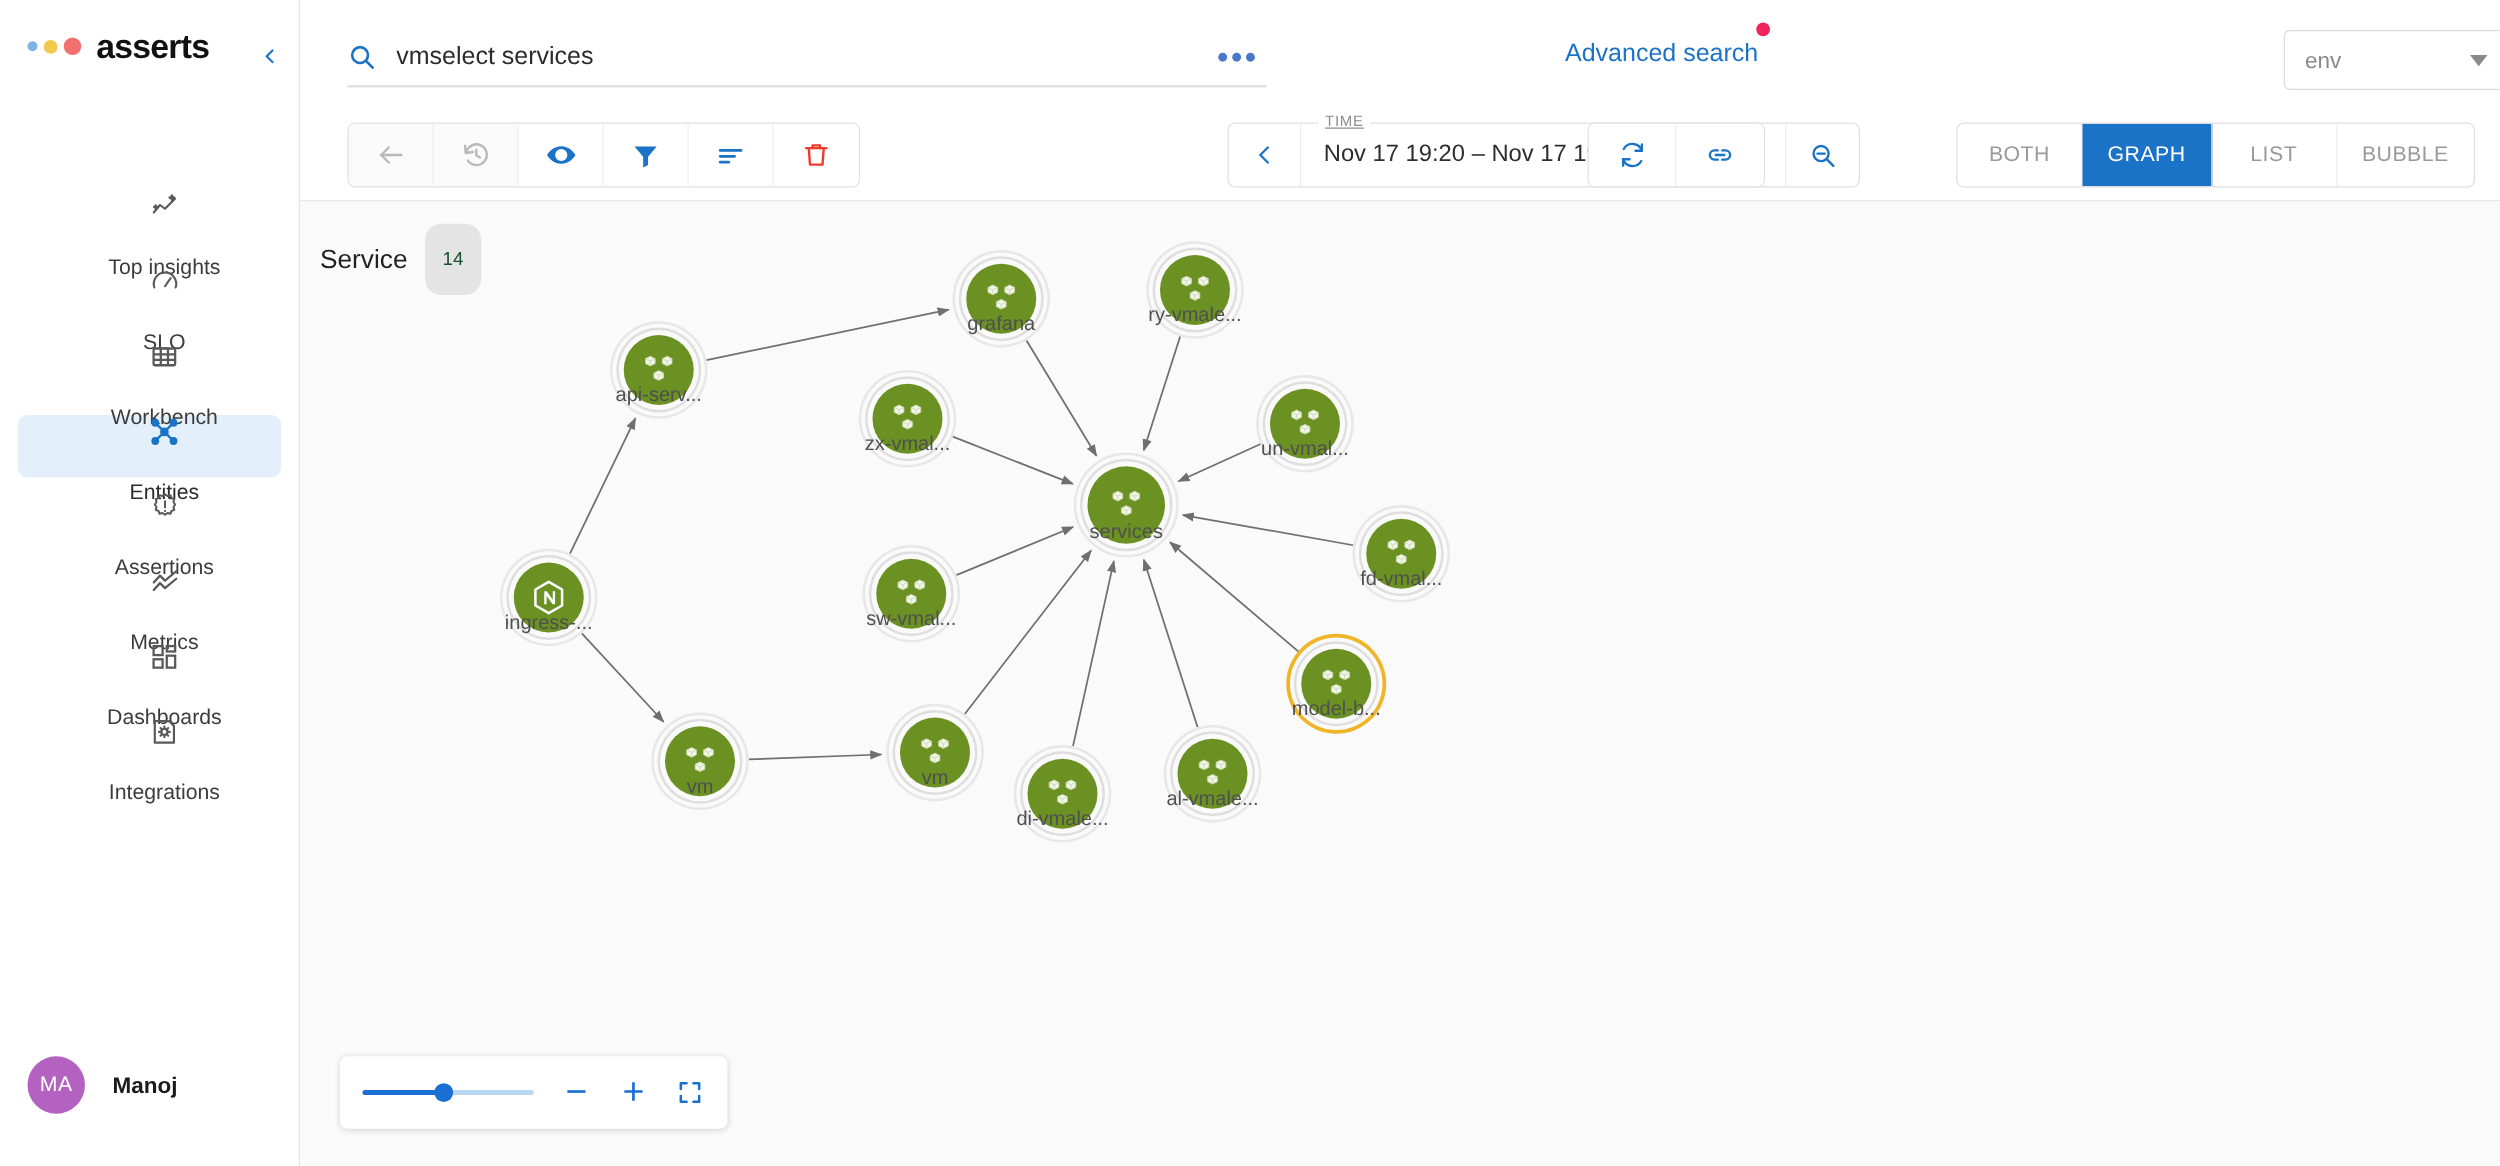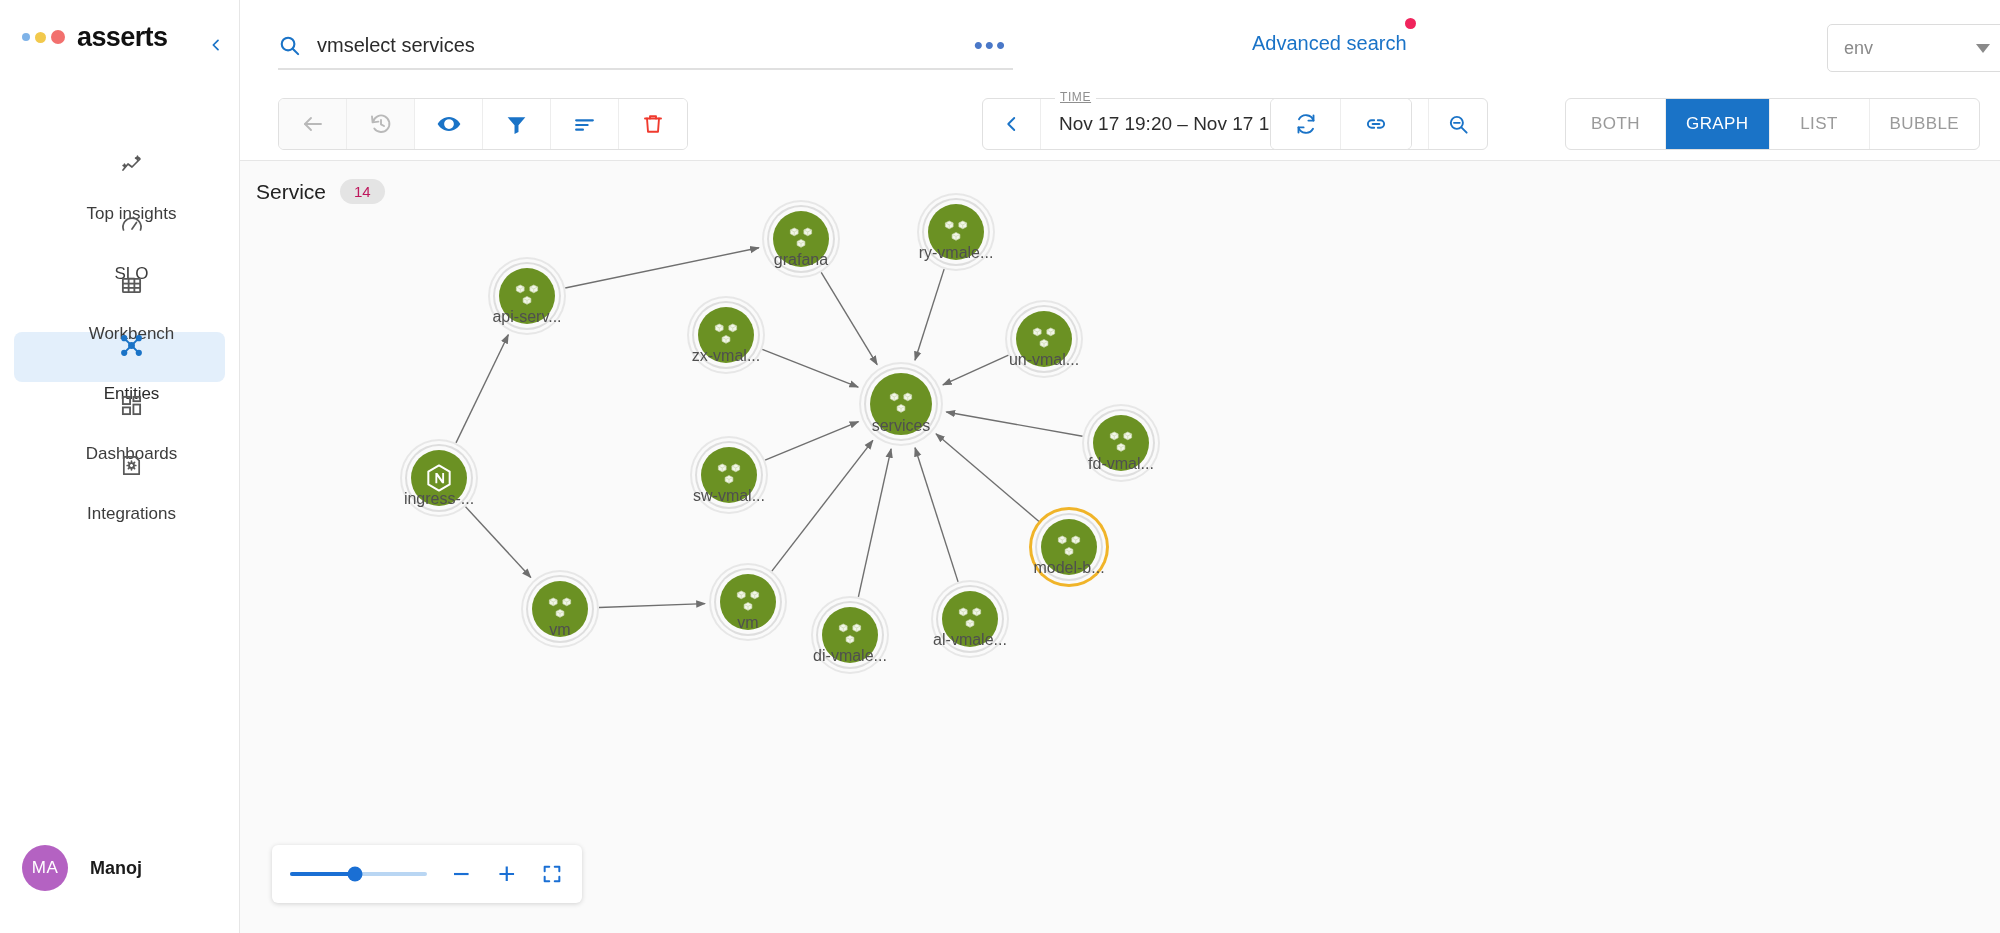--- a/index.html
+++ b/index.html
@@ -170,22 +170,22 @@
     background: #fafafa;
     border-top: 1px solid #e6e6e6;
     overflow: hidden;
   }
   .canvas-title {
     position: absolute; left: 16px; top: 18px;
     display: flex; align-items: center; gap: 14px; z-index: 5;
   }
   .canvas-title-text { font-size: 21px; color: #222; }
   .count-badge {
-    background: #e4e4e4; color: #be185d;
-    border-radius: 13px; padding: 4px 14px;
+    background: #e4e4e4; color: #14532d;
+    border-radius: 13px; padding: 20px 14px;
     font-size: 15px;
   }
   #graph-svg { position: absolute; inset: 0; width: 100%; height: 100%; }
 
   .node { position: absolute; transform: translate(-50%, -50%); }
   .node-circle {
     width: 56px; height: 56px; border-radius: 50%;
     background: #6b9123;
     display: flex; align-items: center; justify-content: center;
     box-shadow: 0 0 0 4px #fafafa, 0 0 0 6px #dedede, 0 0 0 9px #fafafa, 0 0 0 11px #e7e7e7;
@@ -295,21 +295,40 @@
             <circle cx="19" cy="19" r="2.1" fill="currentColor"></circle>
             <line x1="6.6" y1="6.6" x2="10.3" y2="10.3"></line>
               <line x1="17.4" y1="6.6" x2="13.7" y2="10.3"></line>
             <line x1="6.6" y1="17.4" x2="10.3" y2="13.7"></line>
               <line x1="17.4" y1="17.4" x2="13.7" y2="13.7"></line>
           </svg>
         </span>
         <span class="nav-label">Entities</span>
       </div>
 
-
+      <div class="nav-item">
+        <span class="nav-icon">
+          <svg width="24" height="24" viewBox="0 0 24 24" fill="none" stroke="currentColor" stroke-width="1.6" stroke-linejoin="round">
+              <path d="M12 2.5l2 1.3 2.3-.6.9 2.2 2.2.9-.6 2.3 1.3 2-1.3 2 .6 2.3-2.2.9-.9 2.2-2.3-.6-2 1.3-2-1.3-2.3.6-.9-2.2-2.2-.9.6-2.3-1.3-2 1.3-2-.6-2.3 2.2-.9.9-2.2 2.3.6z"></path>
+              <line x1="12" y1="8" x2="12" y2="13" stroke-linecap="round"></line>
+              <circle cx="12" cy="15.8" r="0.9" fill="currentColor" stroke="none"></circle>
+            </svg>
+        </span>
+        <span class="nav-label">Assertions</span>
+      </div>
+
+      <div class="nav-item">
+        <span class="nav-icon">
+          <svg width="24" height="24" viewBox="0 0 24 24" fill="none" stroke="currentColor" stroke-width="1.8" stroke-linecap="round" stroke-linejoin="round">
+              <polyline points="3 13 8 7.5 12 11.5 21 4"></polyline>
+              <polyline points="3 19 8 13.5 12 17.5 21 10"></polyline>
+            </svg>
+        </span>
+        <span class="nav-label">Metrics</span>
+      </div>
 
       <div class="nav-item">
         <span class="nav-icon">
           <svg width="23" height="23" viewBox="0 0 24 24" fill="none" stroke="currentColor" stroke-width="1.9">
               <rect x="3" y="3" width="7.5" height="7.5"></rect>
               <rect x="14" y="3" width="7" height="4.5"></rect>
               <rect x="3" y="14" width="7.5" height="7"></rect>
               <rect x="14" y="11" width="7" height="10"></rect>
             </svg>
         </span>

